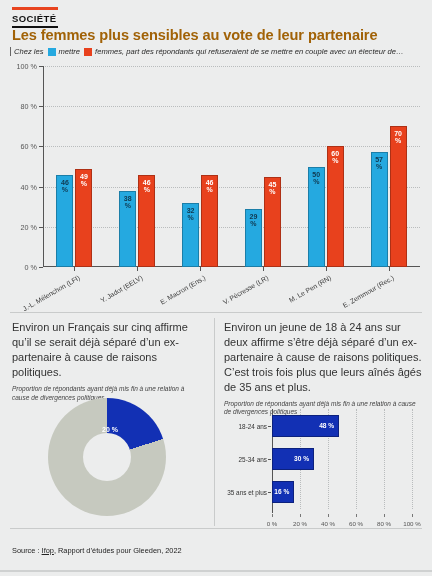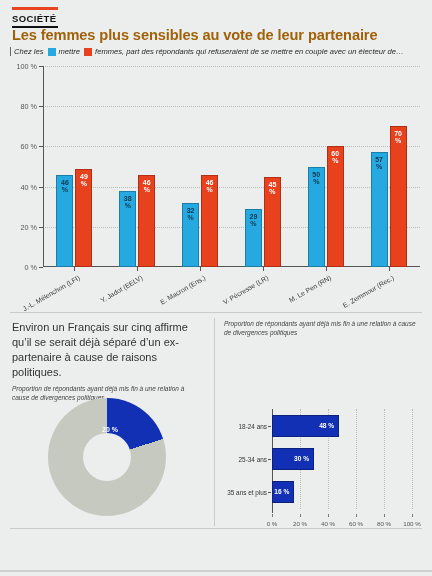--- a/index.html
+++ b/index.html
@@ -185,20 +185,21 @@
     <p class="p-note">Proportion de répondants ayant déjà mis fin à une relation à cause de divergences politiques</p>
   </div>
 
   <div class="donut-wrap">
     <div class="donut"></div>
     <div class="donut-hole"></div>
     <div class="donut-val">20 %</div>
   </div>
 
   <div class="panel p-right">
+    <p class="p-body">Environ un jeune de 18 à 24 ans sur deux affirme s’être déjà séparé d’un ex-partenaire à cause de raisons politiques. C’est trois fois plus que leurs aînés âgés de 35 ans et plus.</p>
     <p class="p-note">Proportion de répondants ayant déjà mis fin à une relation à cause de divergences politiques</p>
   </div>
 
   <div class="hchart">
     <div class="hyaxis"></div>
     <div class="hplot" id="hplot">
         <div class="hxtick" style="left: 0px;"></div>
         <div class="hxlab" style="left: 0px;">0 %</div>
         <div class="hgrid" style="left: 28px;"></div>
         <div class="hxtick" style="left: 28px;"></div>
@@ -228,15 +229,18 @@
         <div class="hbar" style="width: 22.4px; top: 72.3333px;">
           <span class="hval">16 %</span>
         </div>
         <div class="hcat" style="top: 83.3333px;">35 ans et plus</div>
         <div class="hcat-tick" style="top: 83.3333px;"></div>
       </div>
   </div>
 
   <div class="hr2"></div>
 
+  <div class="source">
+    <span>Source : </span><u>Ifop</u><span>, Rapport d’études pour Gleeden, 2022</span>
+  </div>
   <div class="hr3"></div>
 
 </div>
 
 </body></html>

